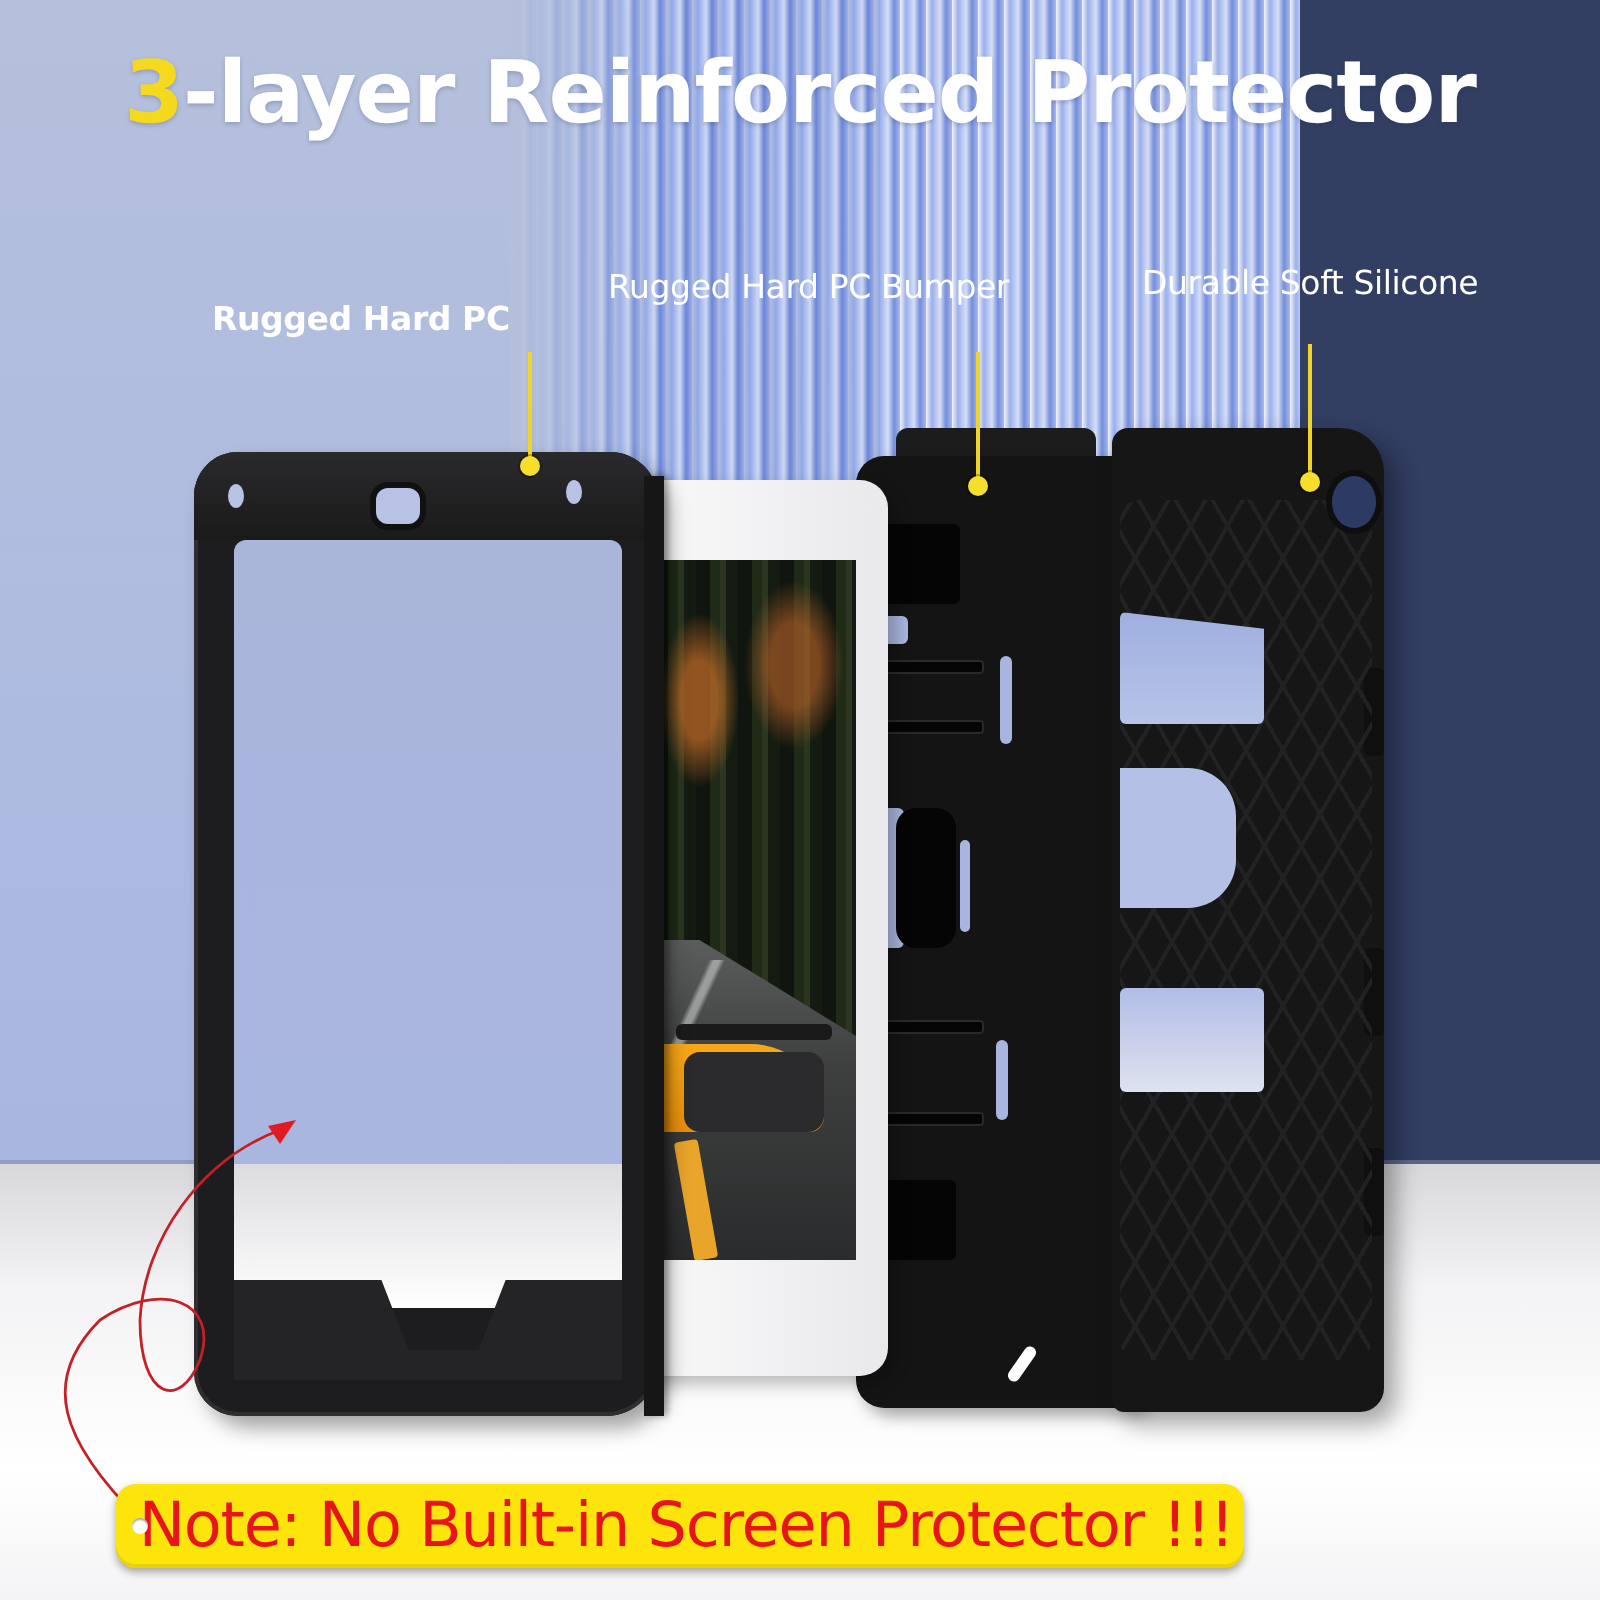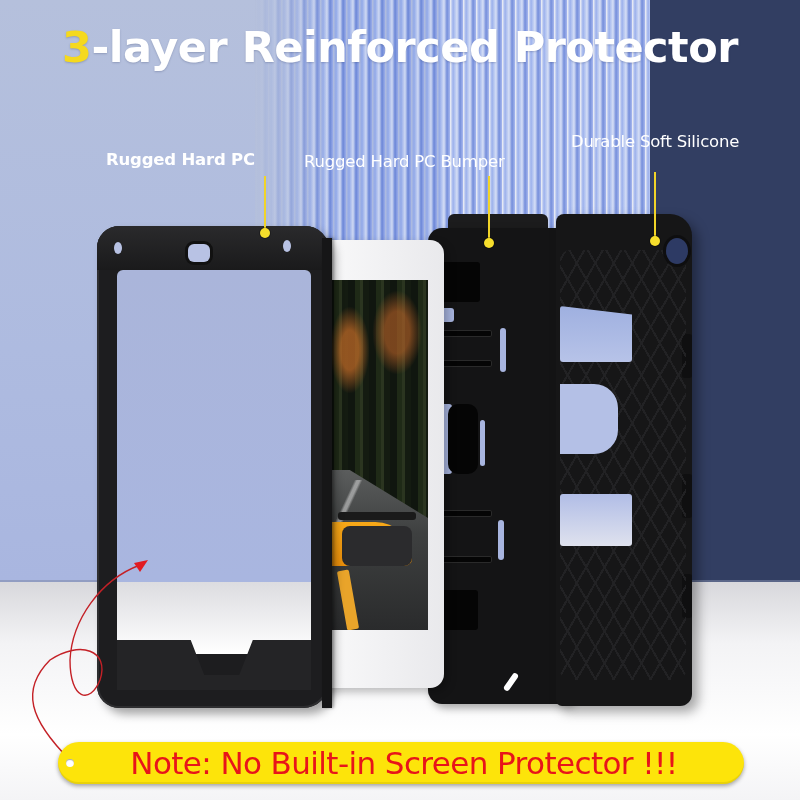--- a/index.html
+++ b/index.html
@@ -110,22 +110,22 @@
       background:
         repeating-linear-gradient(60deg, transparent 0 14px, #262628 14px 16px),
         repeating-linear-gradient(-60deg, transparent 0 14px, #262628 14px 16px);
       opacity: .8; border-radius: 10px; }
     .sil-camera { position: absolute; left: 666px; top: 238px; width: 22px; height: 26px;
       border-radius: 50%; background: #2d3a64; box-shadow: 0 0 0 3px #0e0e0f; }
     .sil-grip { position: absolute; right: 0; width: 10px; height: 44px; background: #0f0f10;
       border-radius: 3px; }
 
     
-    .note { position: absolute; left: 58px; top: 742px; width: 686px; height: 42px;
-      background: #fde40a; border-radius: 21px;
+    .note { position: absolute; left: 58px; top: 742px; width: 564px; height: 42px;
+      background: #fde40a; border-radius: 10px;
       box-shadow: 0 2px 4px rgba(0,0,0,.35), inset 0 -2px 0 rgba(0,0,0,.08);
       display: flex; align-items: center; justify-content: center; }
     .note-hole { position: absolute; left: 8px; top: 17px; width: 8px; height: 8px;
       border-radius: 50%; background: #ffffff; box-shadow: inset 0 1px 1px rgba(0,0,0,.35); }
     .note-text { color: #e8141a; font-size: 31px; letter-spacing: -0.6px;
       font-family: "DejaVu Sans", sans-serif; white-space: nowrap; padding-left: 6px; }
 
     svg.string { position: absolute; left: 0; top: 0; width: 800px; height: 800px; pointer-events: none; }
   </style>
 </head>
@@ -203,21 +203,21 @@
   <div class="pc-chin"></div>
   <div class="tablet-divider"></div>
 </div>
 
 <div>
   <span class="label" style="left:106px;top:150px;font-weight:bold;">Rugged Hard PC</span>
   <div class="leader" style="left:264px;top:176px;height:56px;"></div>
   <div class="dot" style="left:260px;top:228px;"></div>
 </div>
 <div>
-  <span class="label" style="left:304px;top:152px;text-align:center;">Rugged Hard PC Bumper</span>
+  <span class="label" style="left:304px;top:134px;text-align:center;">Rugged Hard PC Bumper</span>
   <div class="leader" style="left:488px;top:176px;height:66px;"></div>
   <div class="dot" style="left:484px;top:238px;"></div>
 </div>
 <div>
   <span class="label" style="left:571px;top:132px;">Durable Soft Silicone</span>
   <div class="leader" style="left:654px;top:172px;height:68px;"></div>
   <div class="dot" style="left:650px;top:236px;"></div>
 </div>
 
 <svg class="string" viewBox="0 0 800 800">

